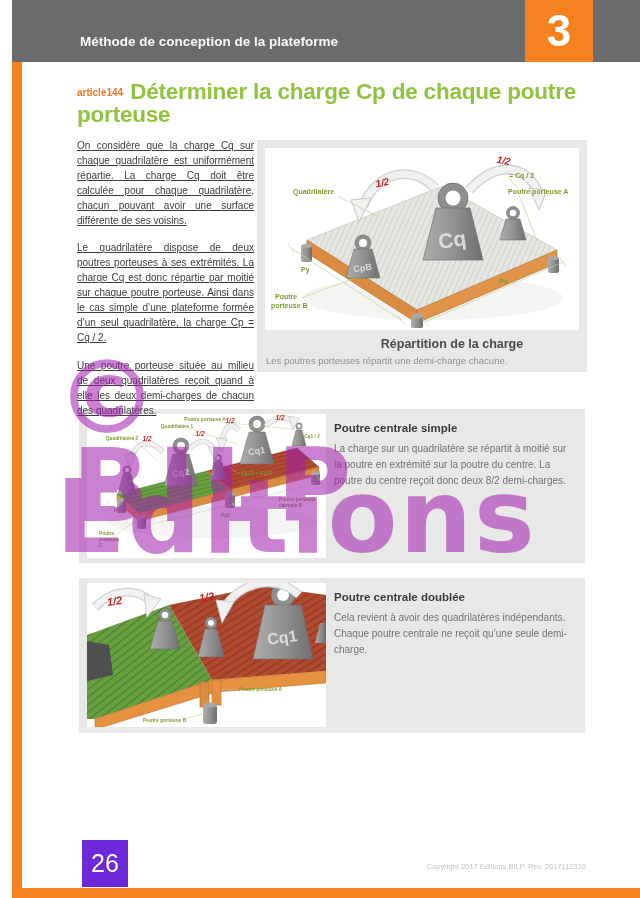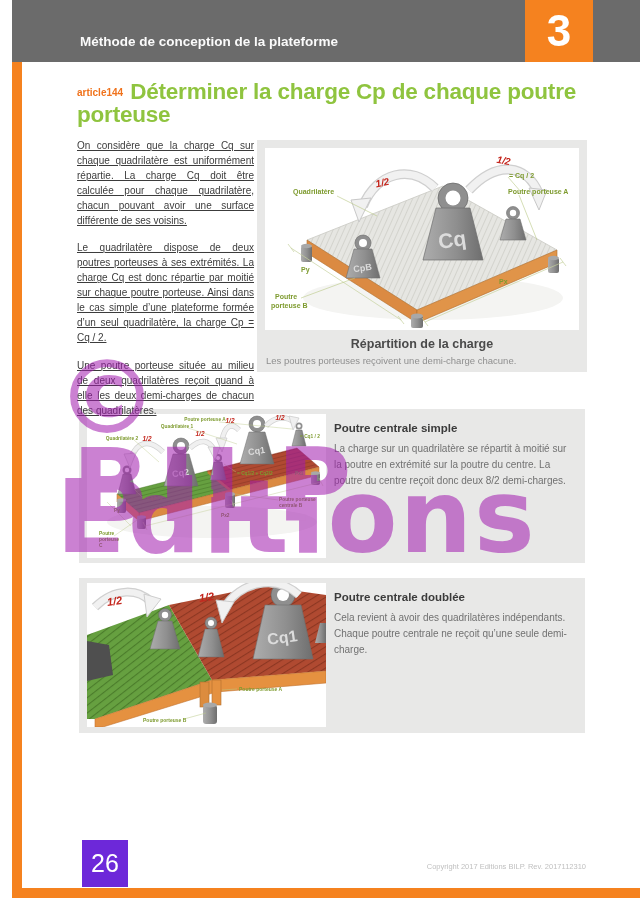--- a/index.html
+++ b/index.html
@@ -20,21 +20,21 @@
   .article-label{color:#F0731D;font-size:10px;font-weight:bold;margin-right:7px;position:relative;top:-3px;}
   .article-title{color:#8FC43F;font-size:22.5px;font-weight:bold;letter-spacing:-0.2px;}
   
   .intro{position:absolute;left:65px;top:139px;width:177px;z-index:2;}
   .intro p{margin:0 0 13px;font-size:10px;line-height:14.9px;text-align:justify;color:#3C3C3C;text-decoration:underline;}
   
   .panel{position:absolute;background:#E8E8E7;z-index:1;}
   .panel-repartition{left:245px;top:140px;width:330px;height:232px;}
   .fig1-image{position:absolute;left:8px;top:8px;width:314px;height:182px;background:#fff;}
   .fig1-caption{position:absolute;left:0;top:197px;width:330px;text-align:center;
-                font-size:12.5px;font-weight:bold;color:#4A4A4A;}
+                font-size:12.5px;font-weight:bold;color:#4A4A4A;padding-left:30px;}
   .fig1-subcaption{position:absolute;left:9px;top:215px;width:314px;font-size:9.5px;color:#8F8F8F;}
   .panel-simple{left:67px;top:409px;width:506px;height:154px;}
   .panel-double{left:67px;top:578px;width:506px;height:155px;}
   .fig-side{position:absolute;left:8px;top:5px;width:239px;height:144px;background:#fff;}
   .panel-title{position:absolute;left:255px;top:13px;font-size:11.5px;font-weight:bold;color:#3B3B3B;}
   .panel-body{position:absolute;left:255px;top:32px;width:240px;font-size:10px;line-height:16px;color:#717171;}
   
   .watermark{position:absolute;inset:0;pointer-events:none;z-index:30;opacity:0.55;color:#a21caf;
              font-family:"DejaVu Sans",sans-serif;font-weight:bold;}
   .wm1{position:absolute;left:44px;top:338px;font-size:102px;letter-spacing:2px;}
@@ -151,21 +151,21 @@
         <text x="28" y="46" font-size="7" class="glabel">Quadrilatère</text>
         <text x="244" y="30" font-size="7" class="glabel">= Cq / 2</text>
         <text x="243" y="46" font-size="7" class="glabel">Poutre porteuse A</text>
         <text x="10" y="151" font-size="7" class="glabel">Poutre</text>
         <text x="6" y="160" font-size="7" class="glabel">porteuse B</text>
         <text x="36" y="124" font-size="7" class="glabel">Py</text>
         <text x="234" y="136" font-size="7" class="glabel">Px</text>
       </svg>
     </div>
     <div class="fig1-caption">Répartition de la charge</div>
-    <div class="fig1-subcaption">Les poutres porteuses reçoivent une demi-charge chacune.</div>
+    <div class="fig1-subcaption">Les poutres porteuses répartit une demi-charge chacune.</div>
   </div>
 
   <div class="panel panel-simple">
     <div class="fig-side">
       <svg viewBox="0 0 239 144" width="239" height="144">
         <defs>
           <pattern id="f2-green" width="4" height="4" patternUnits="userSpaceOnUse" patternTransform="rotate(-14)">
             <rect width="4" height="4" fill="#66A040"></rect>
               <line x1="0" y1="0" x2="4" y2="0" stroke="#4E7F2D" stroke-width="1.4"></line>
           </pattern>

